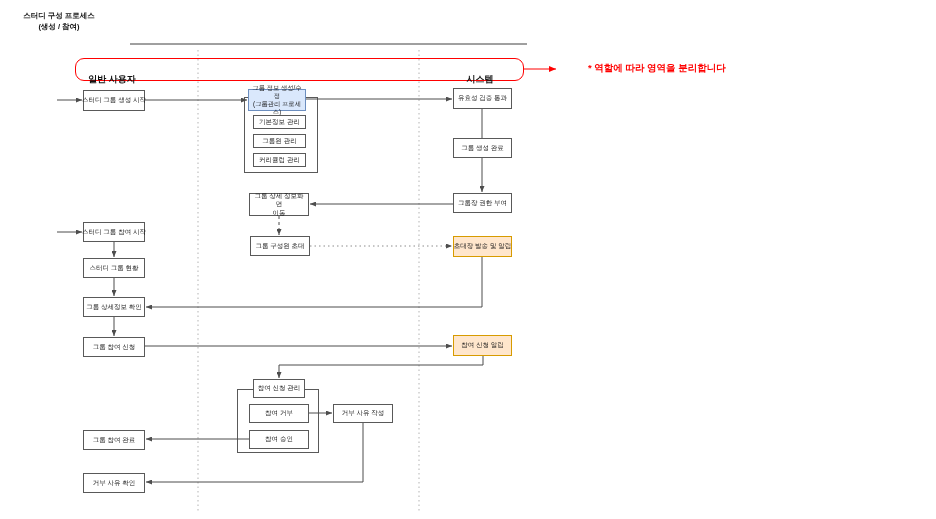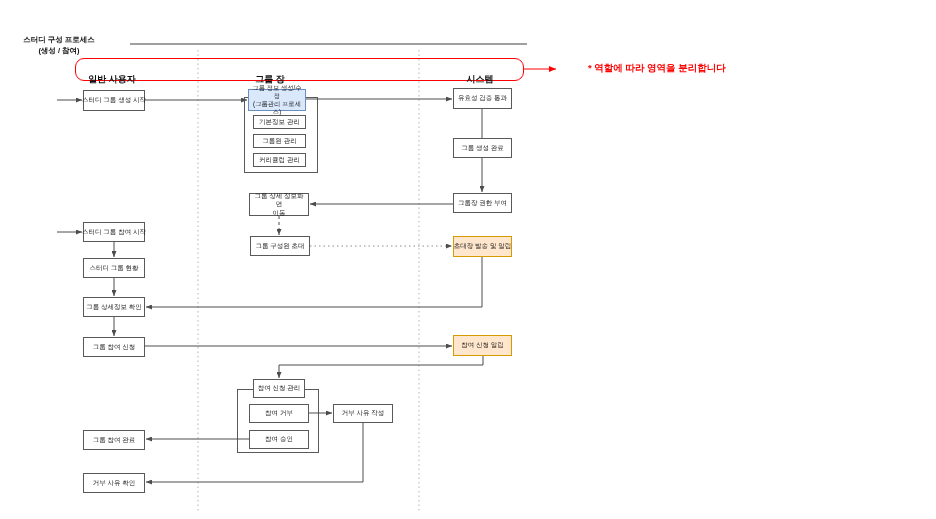--- a/index.html
+++ b/index.html
@@ -16,21 +16,21 @@
   }
   .node.two-line{flex-direction:column;white-space:normal;}
   .node.blue{background:#DAE8FC;border-color:#6C8EBF;font-size:6.3px;}
   .node.orange{background:#FFE6CC;border-color:#D79B00;}
   .container-box{
     position:absolute;box-sizing:border-box;border:1px solid #595959;
     background:transparent;z-index:4;
   }
   .diagram-title{
     position:absolute;left:16px;top:11px;width:86px;text-align:center;
-    font-size:7.5px;font-weight:bold;color:#111;line-height:1.45;z-index:6;margin-top:24px;
+    font-size:7.5px;font-weight:bold;color:#111;line-height:1.45;z-index:6;
   }
   .lane-header{
     position:absolute;top:68px;height:23px;width:100px;
     display:flex;align-items:center;justify-content:center;
     font-size:9px;font-weight:bold;color:#111;z-index:7;
   }
   .header-frame{
     position:absolute;left:75px;top:58px;width:449px;height:23px;
     border:1px solid #FF0000;border-radius:9px;background:transparent;
     box-sizing:border-box;z-index:6;
@@ -48,21 +48,20 @@
 
   <div class="diagram-title">
     <div>스터디 구성 프로세스</div>
     <div>(생성 / 참여)</div>
   </div>
 
   <div class="red-note">* 역할에 따라 영역을 분리합니다</div>
 
   <div class="header-frame"></div>
   <div class="lane-header" style="left:62px;">일반 사용자</div>
-  <div class="lane-header" style="left:220px;">그룹 장</div>
   <div class="lane-header" style="left:430px;">시스템</div>
 
   <svg class="wires" width="936" height="519" viewBox="0 0 936 519">
     <defs>
       <marker id="arr" markerWidth="6" markerHeight="5" refX="6" refY="2.5" orient="auto" markerUnits="userSpaceOnUse">
         <path d="M0,0 L6,2.5 L0,5 z" fill="#4D4D4D"></path>
       </marker>
       <marker id="arrRed" markerWidth="7" markerHeight="6" refX="7" refY="3" orient="auto" markerUnits="userSpaceOnUse">
         <path d="M0,0 L7,3 L0,6 z" fill="#FF0000"></path>
       </marker>

